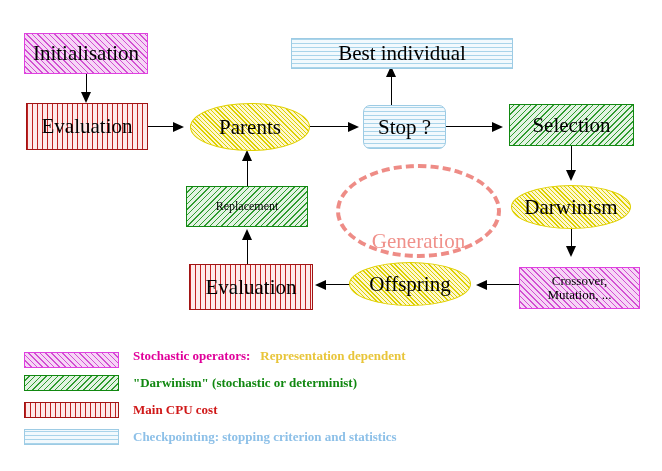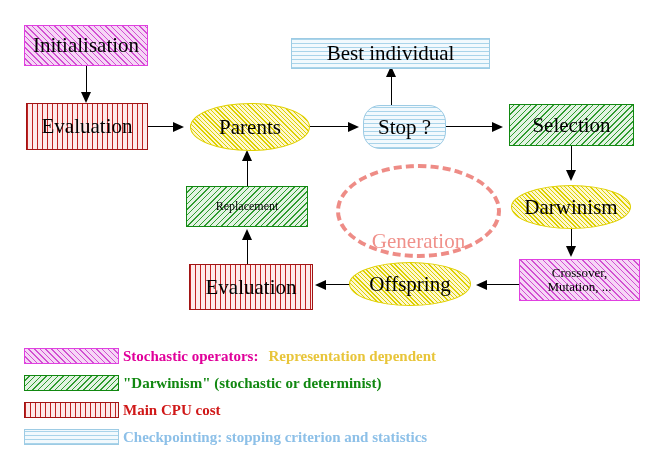--- a/index.html
+++ b/index.html
@@ -14,20 +14,21 @@
   .node .lbl{position:relative;z-index:4;padding:0 2px;}
 
   .boxnode{border:1px solid #000;}
 
   
   .fill-magenta{
     border-color:#e040e0;
     background-color:#f6d6f6;
     background-image:repeating-linear-gradient(45deg,
         #d24fd2 0px,#d24fd2 1px,rgba(0,0,0,0) 1px,rgba(0,0,0,0) 4px);
+    margin-top:8px;
   }
   
   .fill-green{
     border-color:#118811;
     background-color:#e3f3e3;
     background-image:repeating-linear-gradient(-45deg,
         #2f9b2f 0px,#2f9b2f 1px,rgba(0,0,0,0) 1px,rgba(0,0,0,0) 4px);
   }
   
   .fill-red{
@@ -45,21 +46,21 @@
   }
   
   .fill-yellow{
     border:1px solid #e0d000;
     background-color:#fdf7cf;
     background-image:repeating-linear-gradient(45deg,
         #ded000 0px,#ded000 1px,rgba(0,0,0,0) 1px,rgba(0,0,0,0) 3px);
     text-align:center;
   }
   .ellipse{border-radius:50%;}
-  .rounded{border-radius:17px;}
+  .rounded{border-radius:7px;}
 
   .dashed-ellipse{
     position:absolute;border-radius:50%;
     border:4px dashed #ee8c86;background:transparent;
     display:flex;align-items:flex-end;justify-content:center;z-index:1;
   }
   .dashed-ellipse .lbl{color:#f0918b;}
 
   
   .conn{position:absolute;background:#000;z-index:2;}
@@ -68,41 +69,41 @@
   .arrow{position:absolute;width:0;height:0;z-index:2;}
   .arr-right{border-top:5px solid transparent;border-bottom:5px solid transparent;border-left:11px solid #000;}
   .arr-left {border-top:5px solid transparent;border-bottom:5px solid transparent;border-right:11px solid #000;}
   .arr-down {border-left:5px solid transparent;border-right:5px solid transparent;border-top:11px solid #000;}
   .arr-up   {border-left:5px solid transparent;border-right:5px solid transparent;border-bottom:11px solid #000;}
 
   
   #legend{position:absolute;left:0;top:340px;width:662px;height:131px;z-index:5;}
   .leg-row{position:absolute;left:24px;height:20px;display:flex;align-items:center;}
   .leg-sw{width:95px;height:16px;box-sizing:border-box;flex:0 0 auto;}
-  .leg-txt{margin-left:4px;white-space:nowrap;font-size:15px;font-weight:bold;}
+  .leg-txt{margin-left:14px;white-space:nowrap;font-size:13px;font-weight:bold;}
   .leg-txt .part2{font-weight:bold;margin-left:10px;}
 </style>
 </head>
 <body>
 
 <div id="canvas">
 
   <div class="node boxnode fill-magenta" style="left:24px;top:25px;width:124px;height:41px;font-size:21px;">
     <span class="lbl">Initialisation</span>
   </div>
 
   <div class="node boxnode fill-red" style="left:26px;top:103px;width:122px;height:47px;font-size:21px;">
     <span class="lbl">Evaluation</span>
   </div>
 
   <div class="node fill-yellow ellipse" style="left:190px;top:103px;width:120px;height:48px;font-size:21px;">
     <span class="lbl">Parents</span>
   </div>
 
-  <div class="node boxnode fill-blue" style="left:291px;top:38px;width:199px;height:31px;font-size:21px;">
+  <div class="node boxnode fill-blue" style="left:291px;top:38px;width:222px;height:31px;font-size:21px;">
     <span class="lbl">Best individual</span>
   </div>
 
   <div class="node boxnode fill-blue rounded" style="left:363px;top:105px;width:83px;height:44px;font-size:21px;">
     <span class="lbl">Stop ?</span>
   </div>
 
   <div class="node boxnode fill-green" style="left:509px;top:104px;width:125px;height:42px;font-size:21px;">
     <span class="lbl">Selection</span>
   </div>

